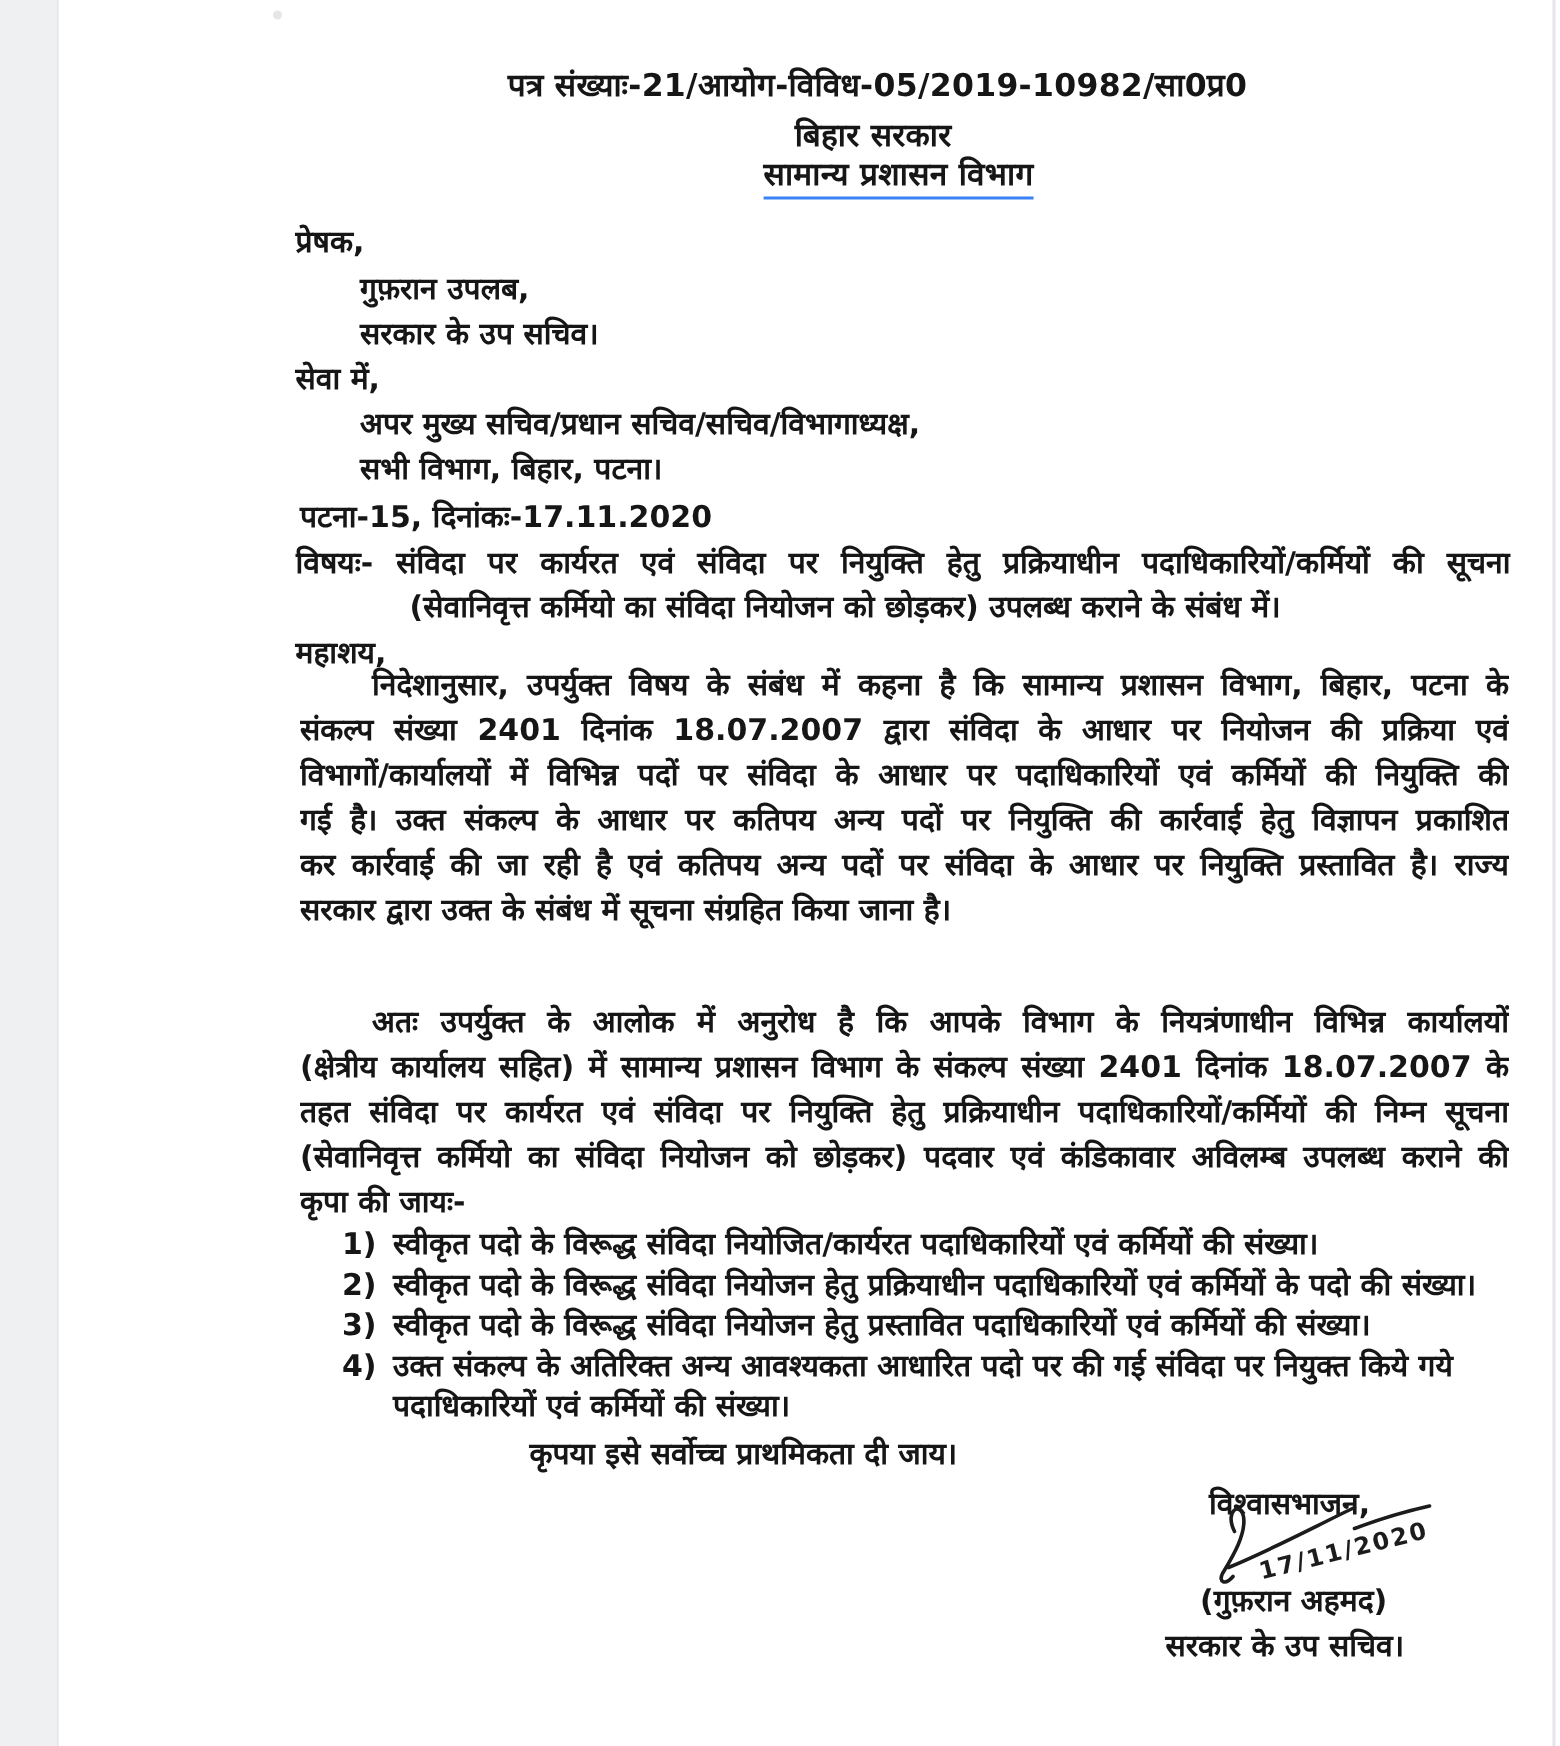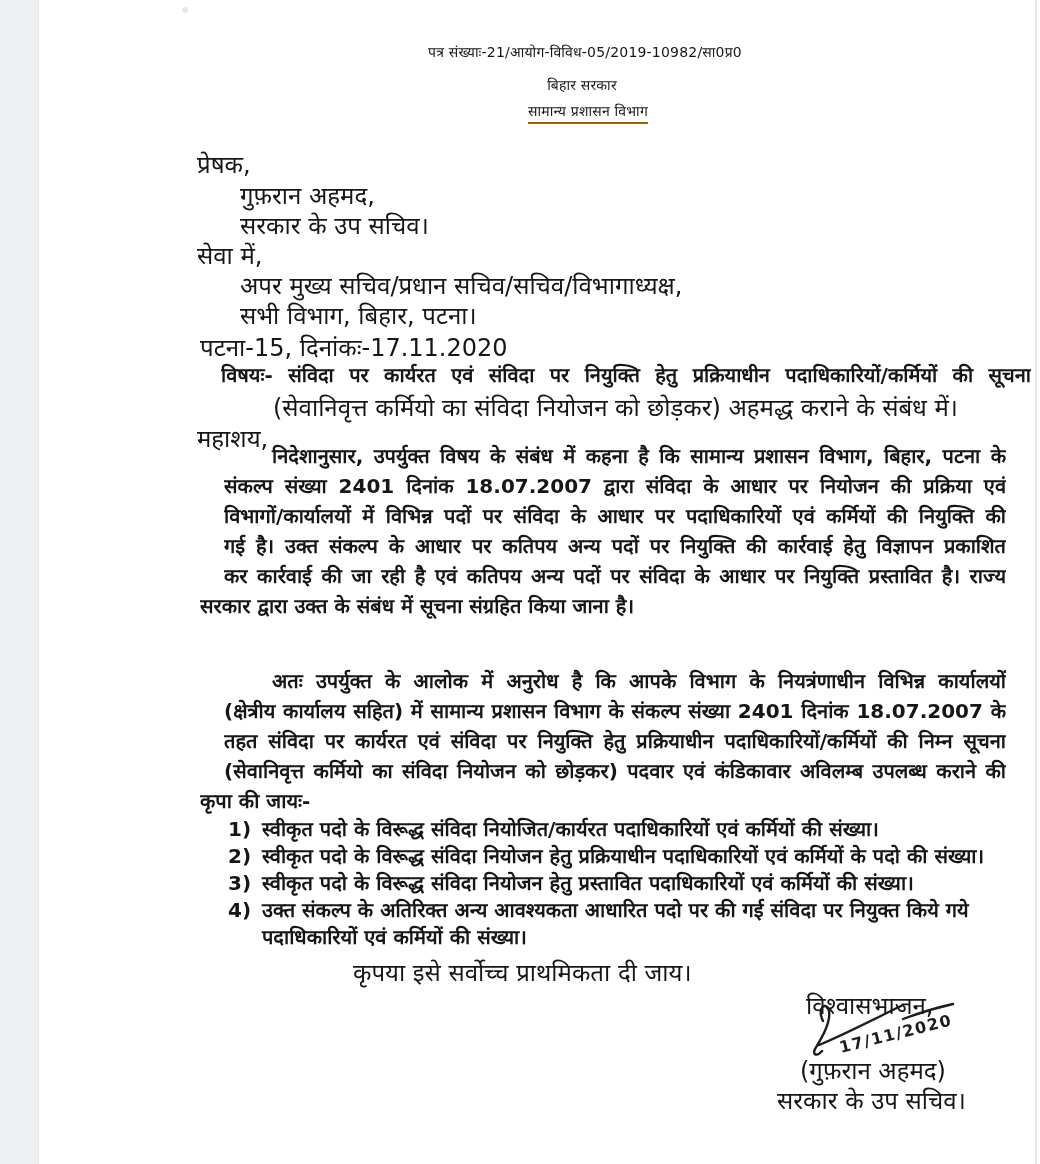--- a/index.html
+++ b/index.html
@@ -11,27 +11,27 @@
     position:relative;
     overflow:hidden;
   }
   .page{position:absolute;inset:0;background:#fff;}
   .gutter{position:absolute;left:0;top:0;width:38px;height:1164px;background:#eef0f2;border-right:1px solid #e4e6e9;}
   .right-edge{position:absolute;left:1035px;top:0;width:2px;height:1164px;background:#e6e6ea;}
   .speck{position:absolute;left:182px;top:7px;width:6px;height:6px;background:#cfd2d6;border-radius:50%;opacity:.55;}
 
   .abs{position:absolute;white-space:nowrap;}
   .ctr{transform:translateX(-50%);}
-  .hdr{font-size:14px;font-weight:400;letter-spacing:.2px;}
-  .u{border-bottom:2px solid #a16207;padding-bottom:2px;}
+  .hdr{font-size:21px;font-weight:700;letter-spacing:.2px;}
+  .u{border-bottom:2px solid #3b82f6;padding-bottom:2px;margin-left:11px;}
 
-  .t{font-size:24px;font-weight:400;}
+  .t{font-size:20px;font-weight:700;}
   .block{position:absolute;left:200px;width:806px;}
   .ln{height:30px;line-height:30px;font-size:20px;font-weight:700;overflow:hidden;}
-  .jl{text-align:justify;text-align-last:justify;margin-left:24px;}
+  .jl{text-align:justify;text-align-last:justify;}
   .ind{padding-left:48px;}
 
   .datel{text-align:left;}
 
   .list-row{display:flex;align-items:flex-start;line-height:27px;font-size:20px;font-weight:700;}
   .list-num{width:34px;flex:0 0 34px;}
   .list-txt{flex:1;}
 
   .sig-svg{position:absolute;left:803px;top:995px;}
 </style>
@@ -41,31 +41,31 @@
 <div class="page">
   <div class="gutter"></div>
   <div class="right-edge"></div>
   <div class="speck"></div>
 
   <div class="abs ctr hdr" style="left:585px;top:42px;">पत्र संख्याः-21/आयोग-विविध-05/2019-10982/सा0प्र0</div>
   <div class="abs ctr hdr" style="left:582px;top:75px;">बिहार सरकार</div>
   <div class="abs ctr hdr u" style="left:588px;top:101px;">सामान्य प्रशासन विभाग</div>
 
   <div class="abs t" style="left:197px;top:147px;">प्रेषक,</div>
-  <div class="abs t" style="left:240px;top:178px;">गुफ़रान अहमद,</div>
+  <div class="abs t" style="left:240px;top:178px;">गुफ़रान उपलब,</div>
   <div class="abs t" style="left:240px;top:208px;">सरकार के उप सचिव।</div>
 
   <div class="abs t" style="left:197px;top:238px;">सेवा में,</div>
   <div class="abs t" style="left:240px;top:268px;">अपर मुख्य सचिव/प्रधान सचिव/सचिव/विभागाध्यक्ष,</div>
   <div class="abs t" style="left:240px;top:298px;text-align:right;">सभी विभाग, बिहार, पटना।</div>
 
   <div class="block datel t" style="top:330px;">पटना-15, दिनांकः-17.11.2020</div>
 
   <div class="block ln jl" style="left:197px;width:810px;top:360px;">विषयः- संविदा पर कार्यरत एवं संविदा पर नियुक्ति हेतु प्रक्रियाधीन पदाधिकारियों/कर्मियों की सूचना</div>
-  <div class="abs t" style="left:273px;top:390px;">(सेवानिवृत्त कर्मियो का संविदा नियोजन को छोड़कर) अहमद्ध कराने के संबंध में।</div>
+  <div class="abs t" style="left:273px;top:390px;">(सेवानिवृत्त कर्मियो का संविदा नियोजन को छोड़कर) उपलब्ध कराने के संबंध में।</div>
 
   <div class="abs t" style="left:197px;top:421px;">महाशय,</div>
 
   <div class="block" style="top:441px;">
     <div class="ln jl ind">निदेशानुसार, उपर्युक्त विषय के संबंध में कहना है कि सामान्य प्रशासन विभाग, बिहार, पटना के</div>
     <div class="ln jl">संकल्प संख्या 2401 दिनांक 18.07.2007 द्वारा संविदा के आधार पर नियोजन की प्रक्रिया एवं</div>
     <div class="ln jl">विभागों/कार्यालयों में विभिन्न पदों पर संविदा के आधार पर पदाधिकारियों एवं कर्मियों की नियुक्ति की</div>
     <div class="ln jl">गई है। उक्त संकल्प के आधार पर कतिपय अन्य पदों पर नियुक्ति की कार्रवाई हेतु विज्ञापन प्रकाशित</div>
     <div class="ln jl">कर कार्रवाई की जा रही है एवं कतिपय अन्य पदों पर संविदा के आधार पर नियुक्ति प्रस्तावित है। राज्य</div>
     <div class="ln">सरकार द्वारा उक्त के संबंध में सूचना संग्रहित किया जाना है।</div>

